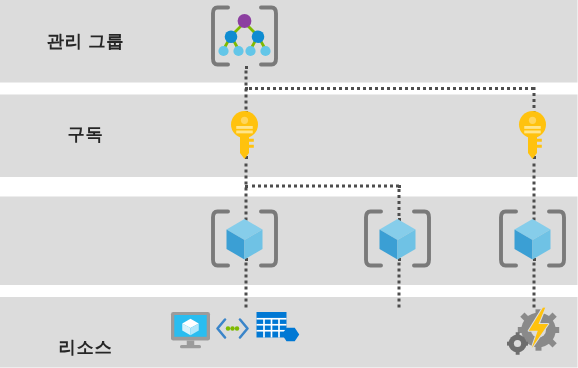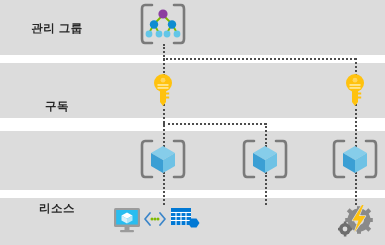--- a/index.html
+++ b/index.html
@@ -49,22 +49,22 @@
   <div class="vline" style="left:163px;top:104px;height:43px;"></div>
   <div class="hline" style="left:163px;top:123px;width:103px;"></div>
   <div class="vline" style="left:265px;top:123px;height:24px;"></div>
   <div class="vline" style="left:355px;top:104px;height:43px;"></div>
 
   <div class="vline" style="left:163px;top:172px;height:33px;"></div>
   <div class="vline" style="left:265px;top:172px;height:33px;"></div>
   <div class="vline" style="left:355px;top:172px;height:33px;"></div>
 
   <div class="band-label" style="left:57px;top:28px;">관리 그룹</div>
-  <div class="band-label" style="left:57px;top:106px;">구독</div>
-  <div class="band-label" style="left:57px;top:208px;font-family:Liberation Mono, monospace;">리소스</div>
+  <div class="band-label" style="left:57px;top:90px;">구독</div>
+  <div class="band-label" style="left:57px;top:232px;font-family:Liberation Mono, monospace;">리소스</div>
 
   <div class="icon" style="left:163px;top:24px;width:46px;height:42px;">
     <svg width="46" height="42" viewBox="0 0 46 42" xmlns="http://www.w3.org/2000/svg">
 
       <path d="M12 2 L5 2 Q2 2 2 6 L2 36 Q2 40 5 40 L12 40" fill="none" stroke="#7a7a7a" stroke-width="2.6" stroke-linecap="round"></path>
       <path d="M34 2 L41 2 Q44 2 44 6 L44 36 Q44 40 41 40 L34 40" fill="none" stroke="#7a7a7a" stroke-width="2.6" stroke-linecap="round"></path>
 
       <g stroke="#7fba00" stroke-width="1.8" fill="none">
         <path d="M23 12 L14 21"></path>
         <path d="M23 12 L32 21"></path>

